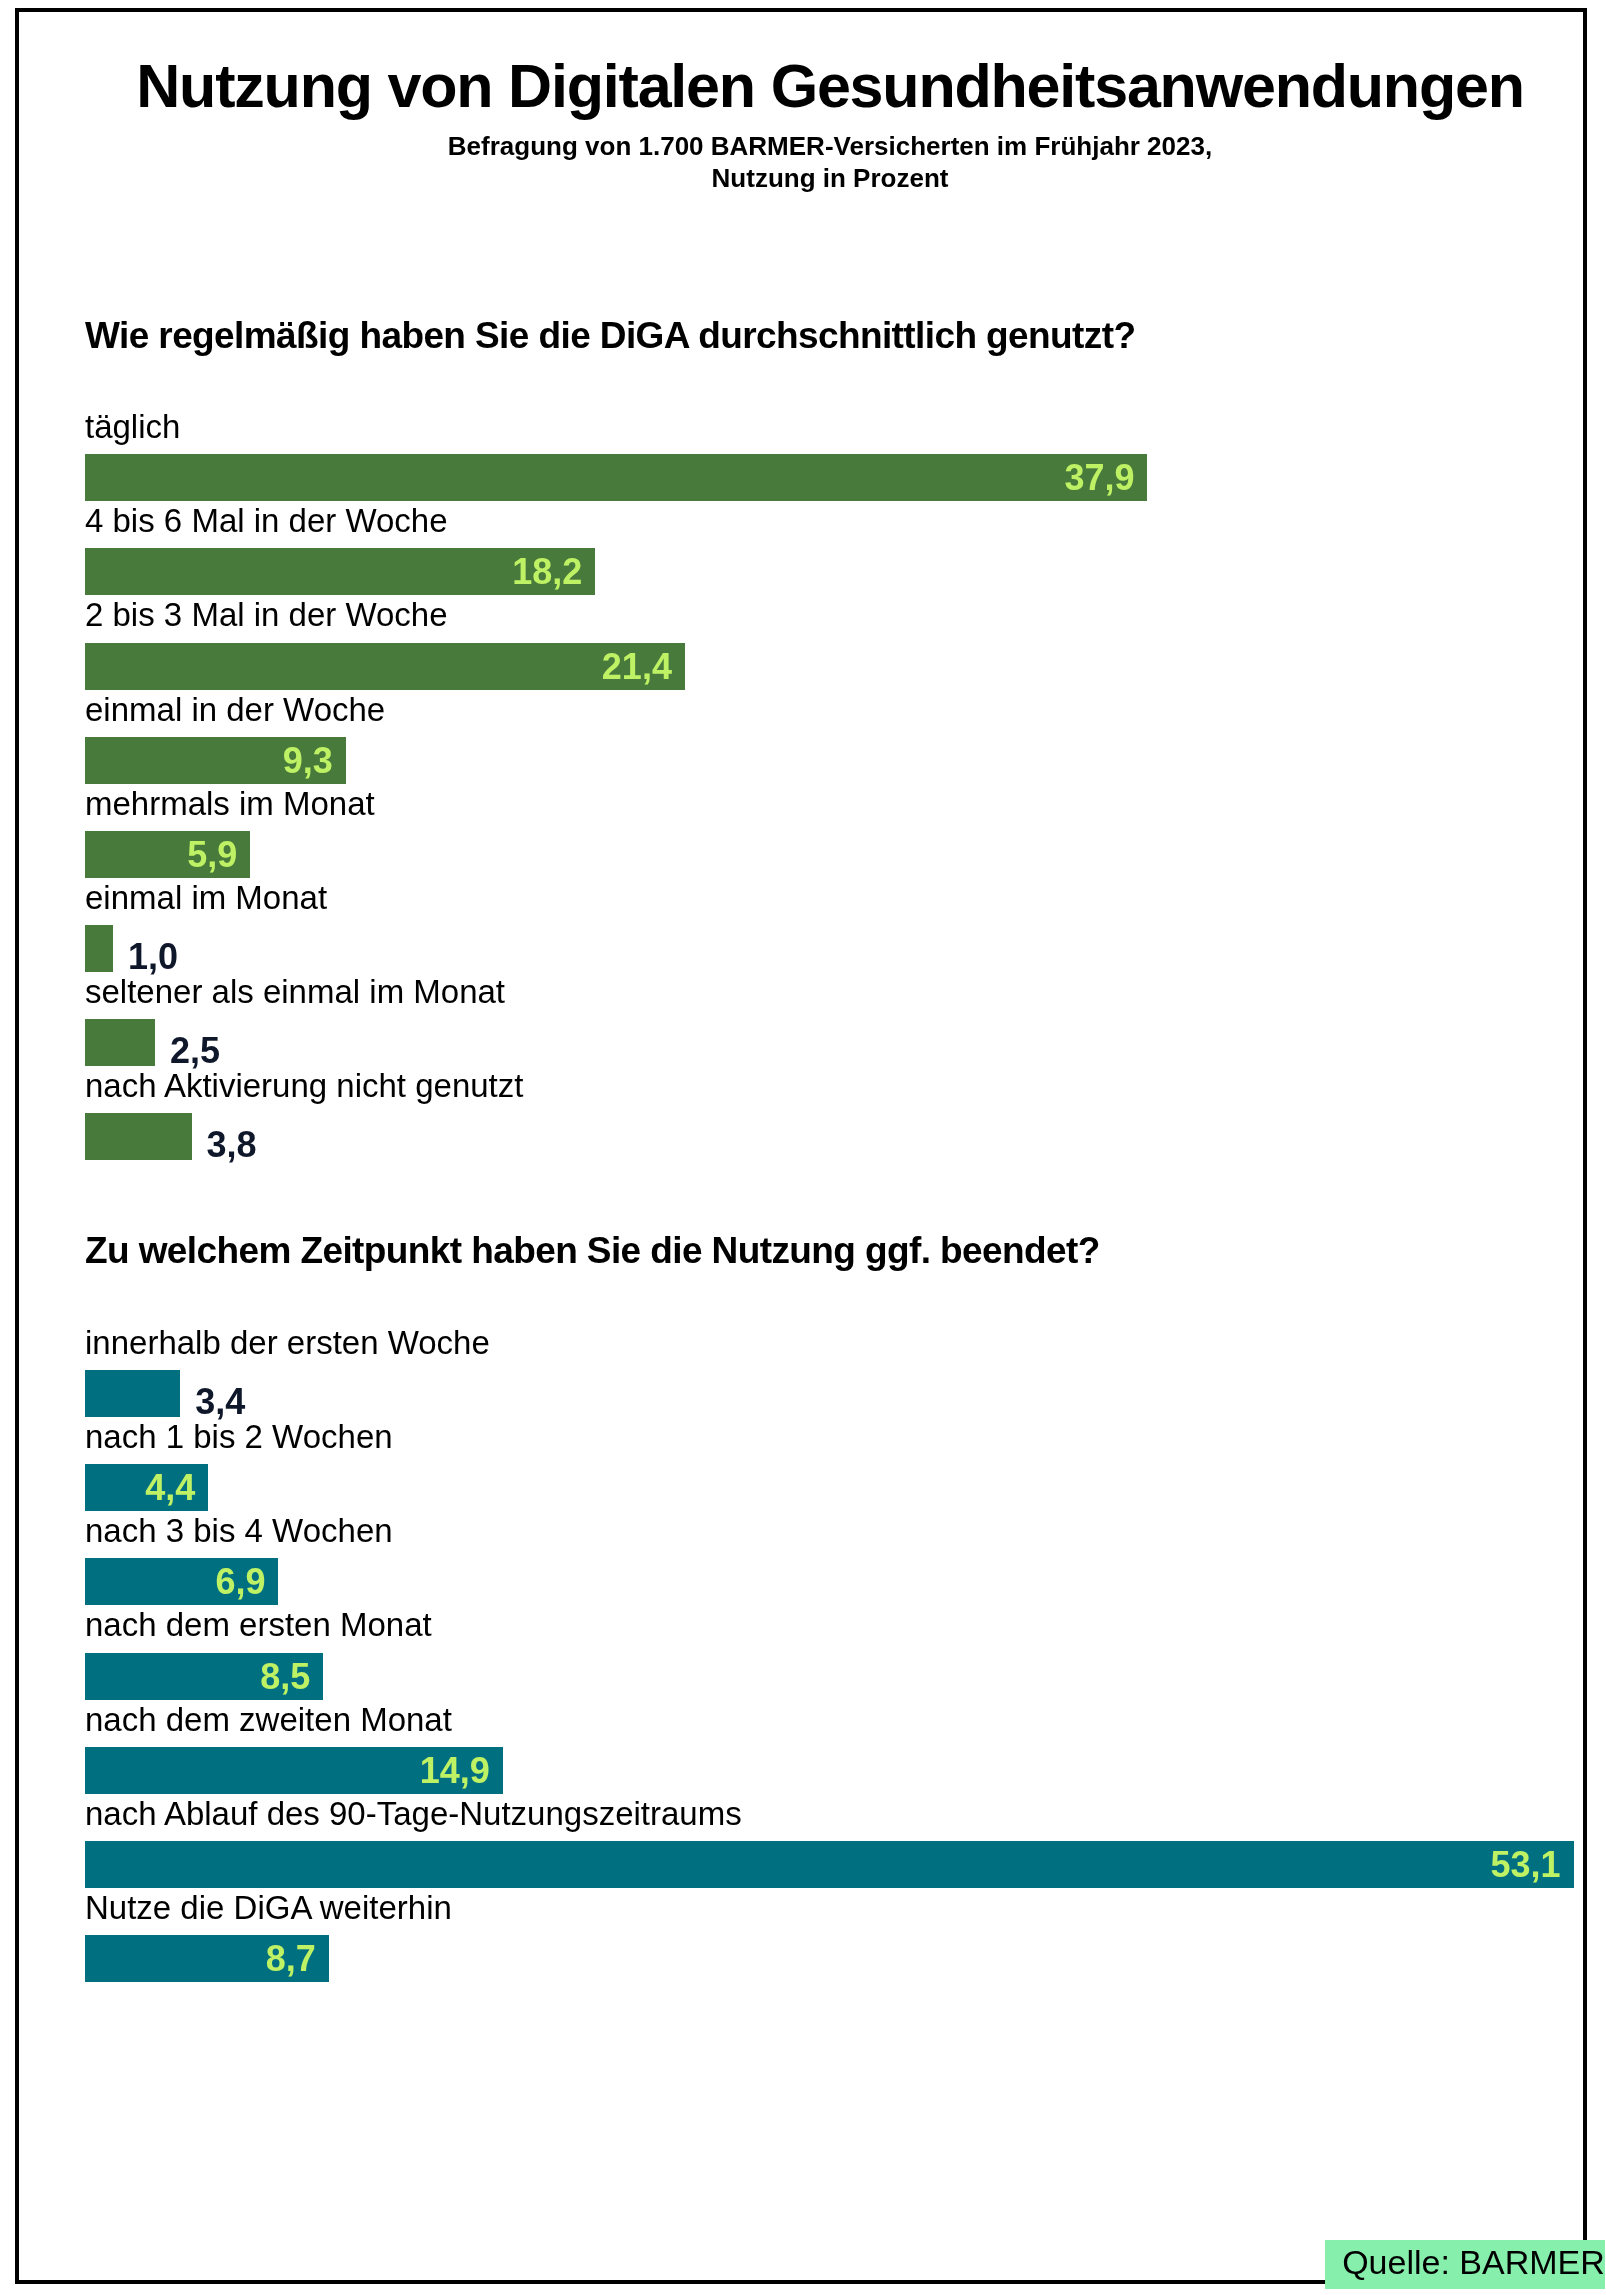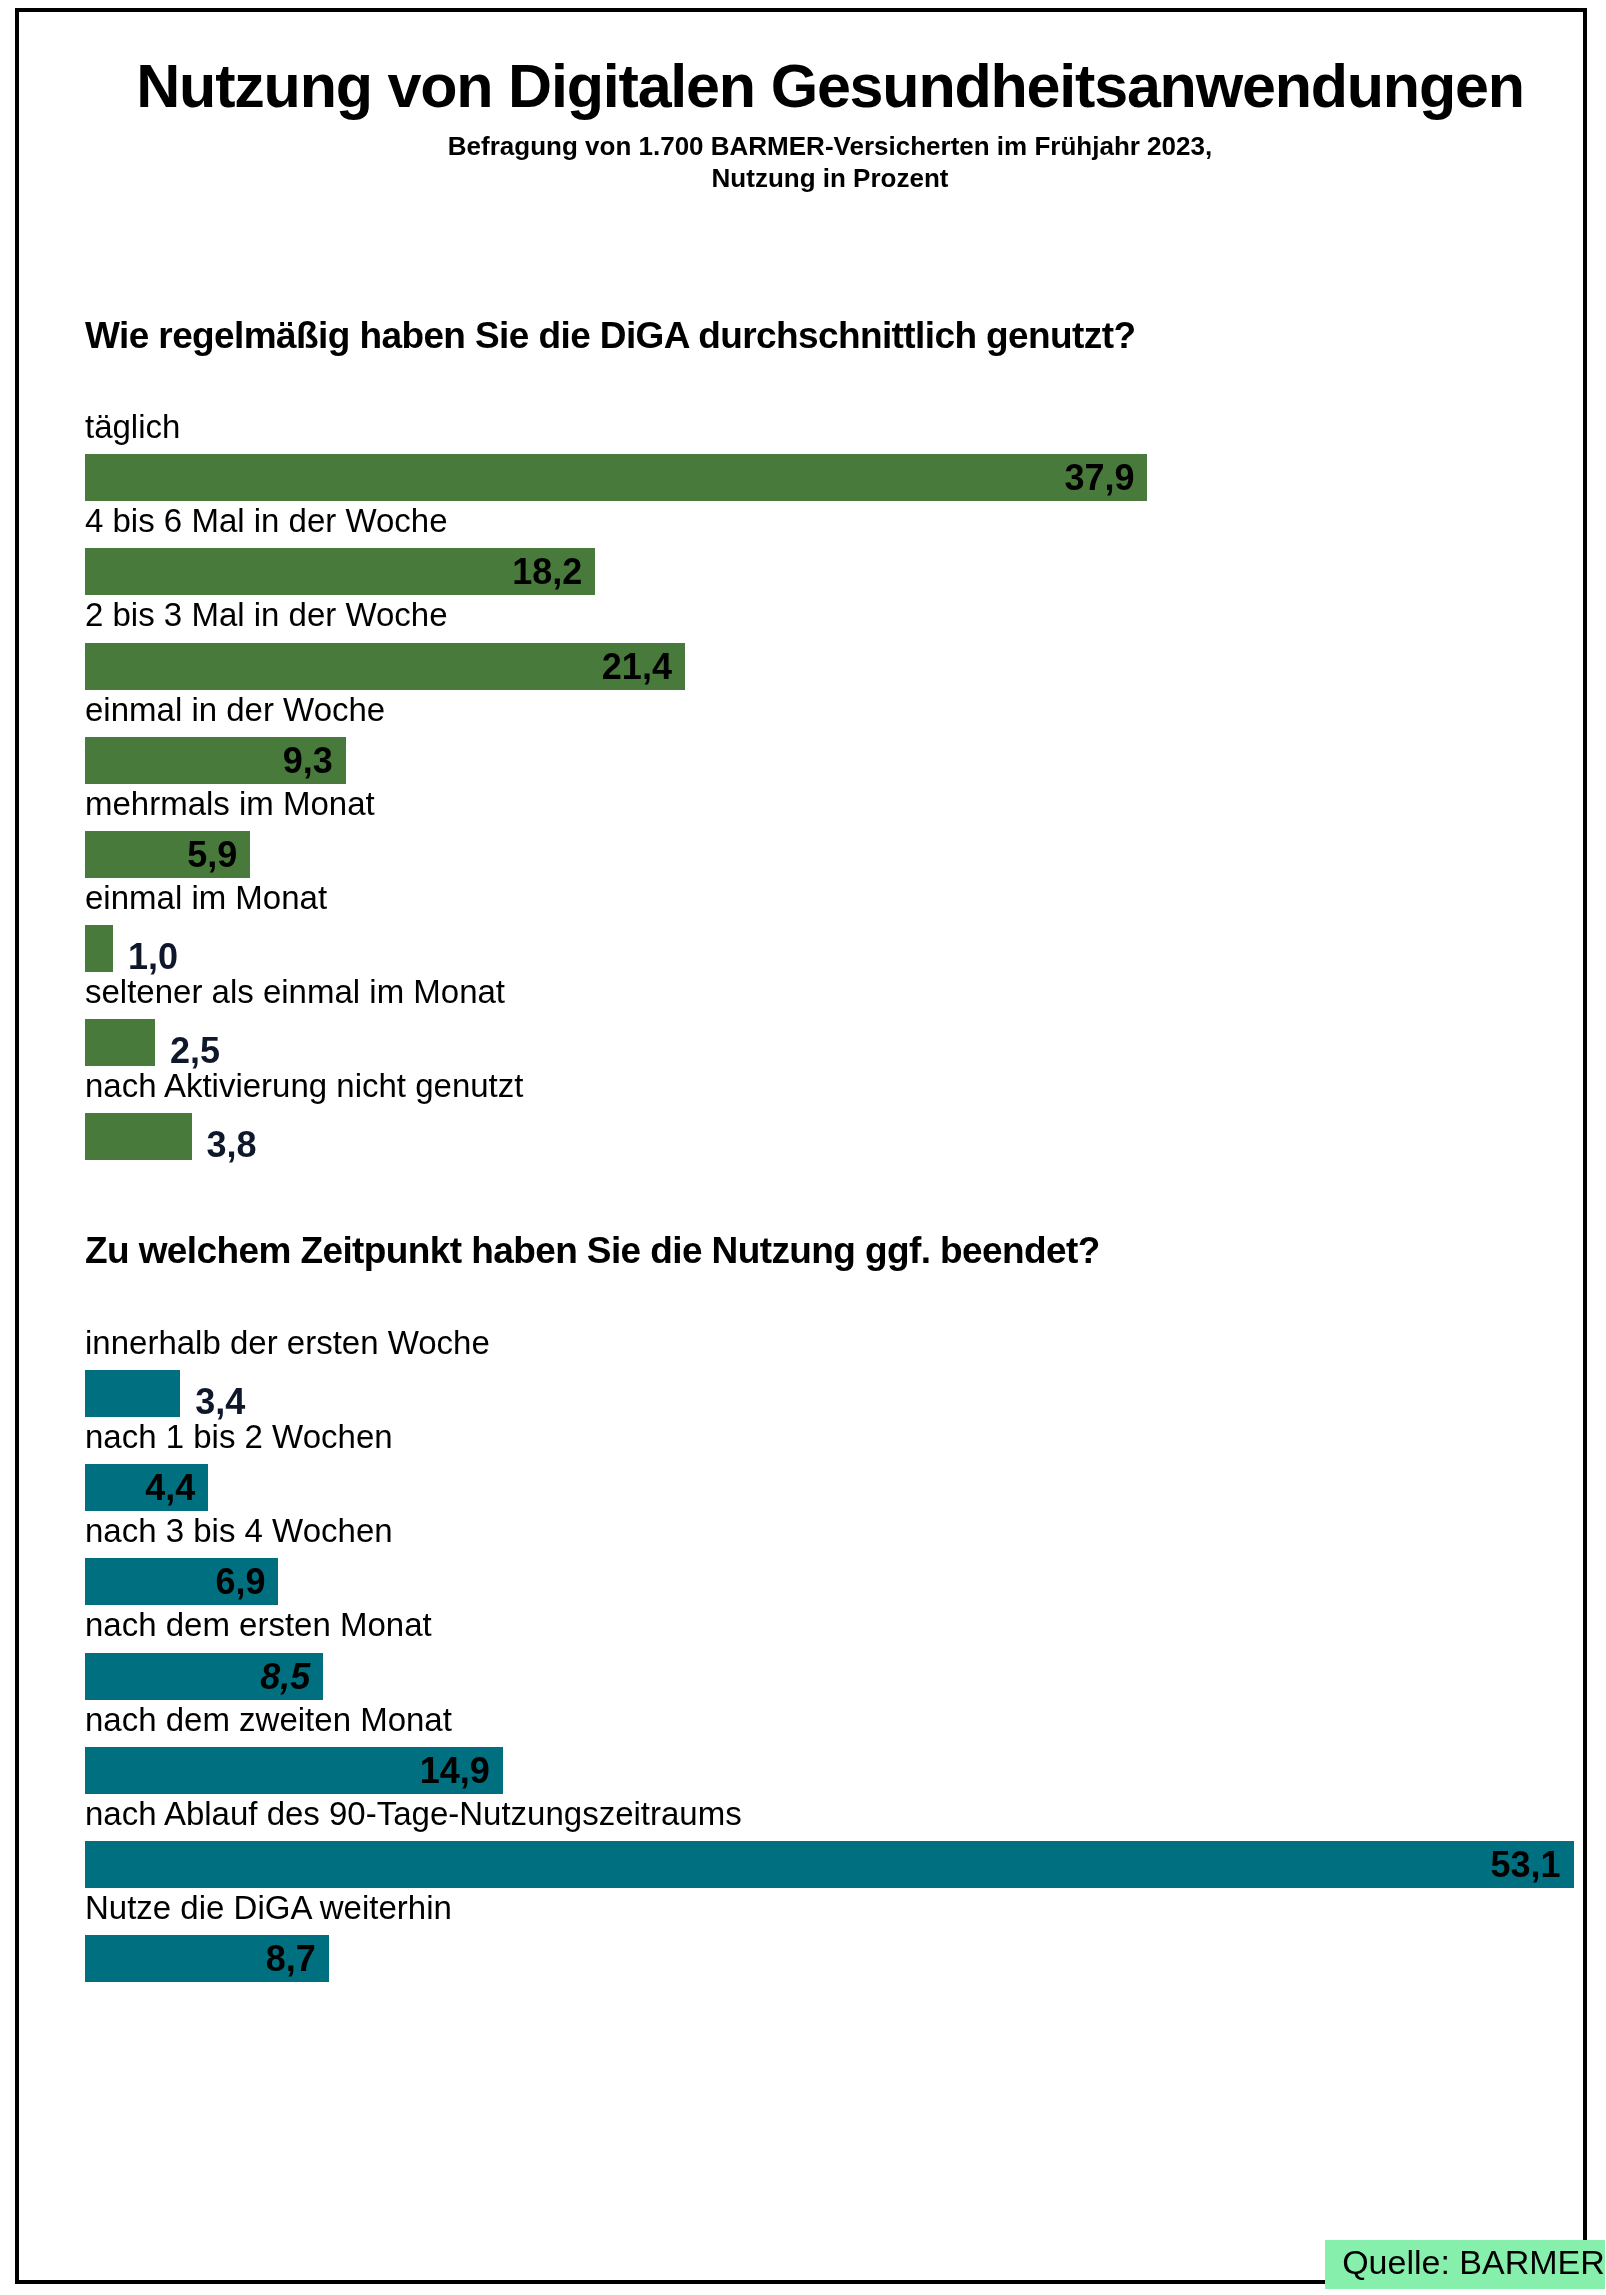--- a/index.html
+++ b/index.html
@@ -25,21 +25,21 @@
   .question{
     font-size:37px;font-weight:bold;line-height:1.2;
     letter-spacing:-0.6px;margin:119px 0 49px 0;
   }
   .question.second{margin-top:69px;}
   .row{}
   .bar-label{font-size:33px;line-height:39px;margin-bottom:8.2px;}
   .bar-track{position:relative;height:47px;width:100%;}
   .bar{height:47px;position:relative;}
   .val{font-size:36px;font-weight:bold;line-height:47px;white-space:nowrap;}
-  .val.inside{position:absolute;right:13px;top:0;color:#000000;}
+  .val.inside{position:absolute;right:13px;top:0;color:#bef264;}
   .val.outside{position:absolute;top:8px;color:#0f172a;}
   .source{
     position:absolute;right:1.2px;bottom:5.8px;
     font-size:34px;line-height:1.1;background:#86efac;
     padding:3.5px 0 8.2px 17.5px;
   }
 </style>
 </head>
 <body>
 
@@ -138,21 +138,21 @@
         <div class="bar-label">nach 3 bis 4 Wochen</div>
         <div class="bar-track">
           <div class="bar" style="width: 12.9821%; background: rgb(0, 111, 128);">
             <span class="val inside">6,9</span>
           </div>
         </div>
       </div>
       <div class="row">
         <div class="bar-label">nach dem ersten Monat</div>
         <div class="bar-track">
-          <div class="bar" style="width: 15.9925%; background: rgb(0, 111, 128); font-style: italic;">
+          <div class="bar" style="width: 15.9925%; background: rgb(0, 111, 128);">
             <span class="val inside">8,5</span>
           </div>
         </div>
       </div>
       <div class="row">
         <div class="bar-label">nach dem zweiten Monat</div>
         <div class="bar-track">
           <div class="bar" style="width: 28.0339%; background: rgb(0, 111, 128);">
             <span class="val inside">14,9</span>
           </div>

